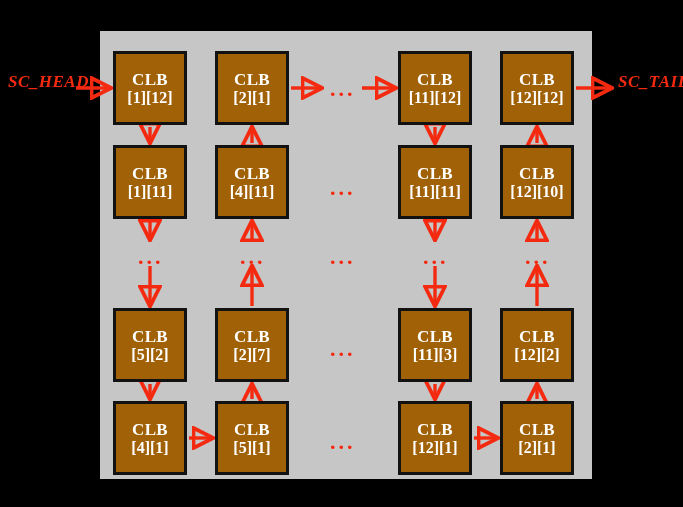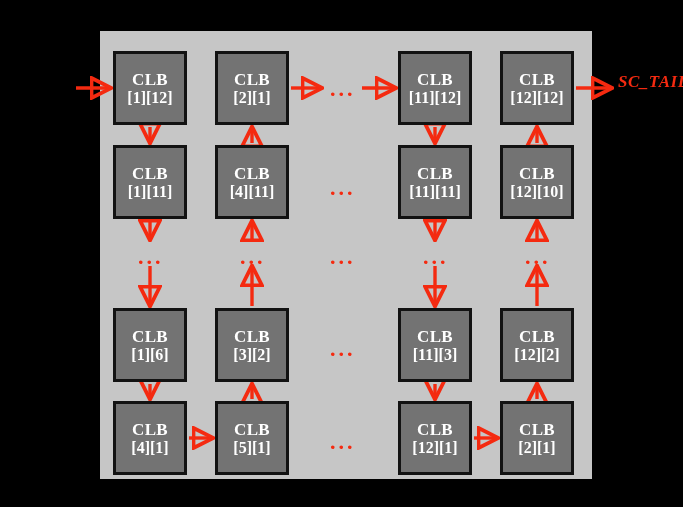--- a/index.html
+++ b/index.html
@@ -30,21 +30,21 @@
     width: 492px;
     height: 448px;
     background: #c6c6c6;
   }
 
   
   .clb-cell {
     position: absolute;
     width: 74px;
     height: 74px;
-    background: #737373;
+    background: #a16207;
     border: 3px solid #121212;
     box-sizing: border-box;
     display: flex;
     flex-direction: column;
     align-items: center;
     justify-content: center;
     color: #ffffff;
     font-weight: bold;
     line-height: 1.12;
     text-align: center;
@@ -173,25 +173,25 @@
     <span class="clb-title">CLB</span>
     <span class="clb-index">[11][11]</span>
   </div>
   <div class="clb-cell" style="left:500px;top:145px;">
     <span class="clb-title">CLB</span>
     <span class="clb-index">[12][10]</span>
   </div>
 
   <div class="clb-cell" style="left:113px;top:308px;">
     <span class="clb-title">CLB</span>
-    <span class="clb-index">[1][6]</span>
+    <span class="clb-index">[5][2]</span>
   </div>
   <div class="clb-cell" style="left:215px;top:308px;">
     <span class="clb-title">CLB</span>
-    <span class="clb-index">[3][2]</span>
+    <span class="clb-index">[2][7]</span>
   </div>
   <div class="clb-cell" style="left:398px;top:308px;">
     <span class="clb-title">CLB</span>
     <span class="clb-index">[11][3]</span>
   </div>
   <div class="clb-cell" style="left:500px;top:308px;">
     <span class="clb-title">CLB</span>
     <span class="clb-index">[12][2]</span>
   </div>
 
@@ -215,15 +215,16 @@
   <span class="ellipsis" style="left:330px;top:78px;">...</span>
   <span class="ellipsis" style="left:330px;top:177px;">...</span>
   <span class="ellipsis" style="left:138px;top:246px;">...</span>
   <span class="ellipsis" style="left:240px;top:246px;">...</span>
   <span class="ellipsis" style="left:330px;top:246px;">...</span>
   <span class="ellipsis" style="left:423px;top:246px;">...</span>
   <span class="ellipsis" style="left:525px;top:246px;">...</span>
   <span class="ellipsis" style="left:330px;top:338px;">...</span>
   <span class="ellipsis" style="left:330px;top:431px;">...</span>
 
+  <span class="port-label" id="sc-head-label">SC_HEAD</span>
   <span class="port-label" id="sc-tail-label">SC_TAIL</span>
 
 </div>
 
 </body></html>

